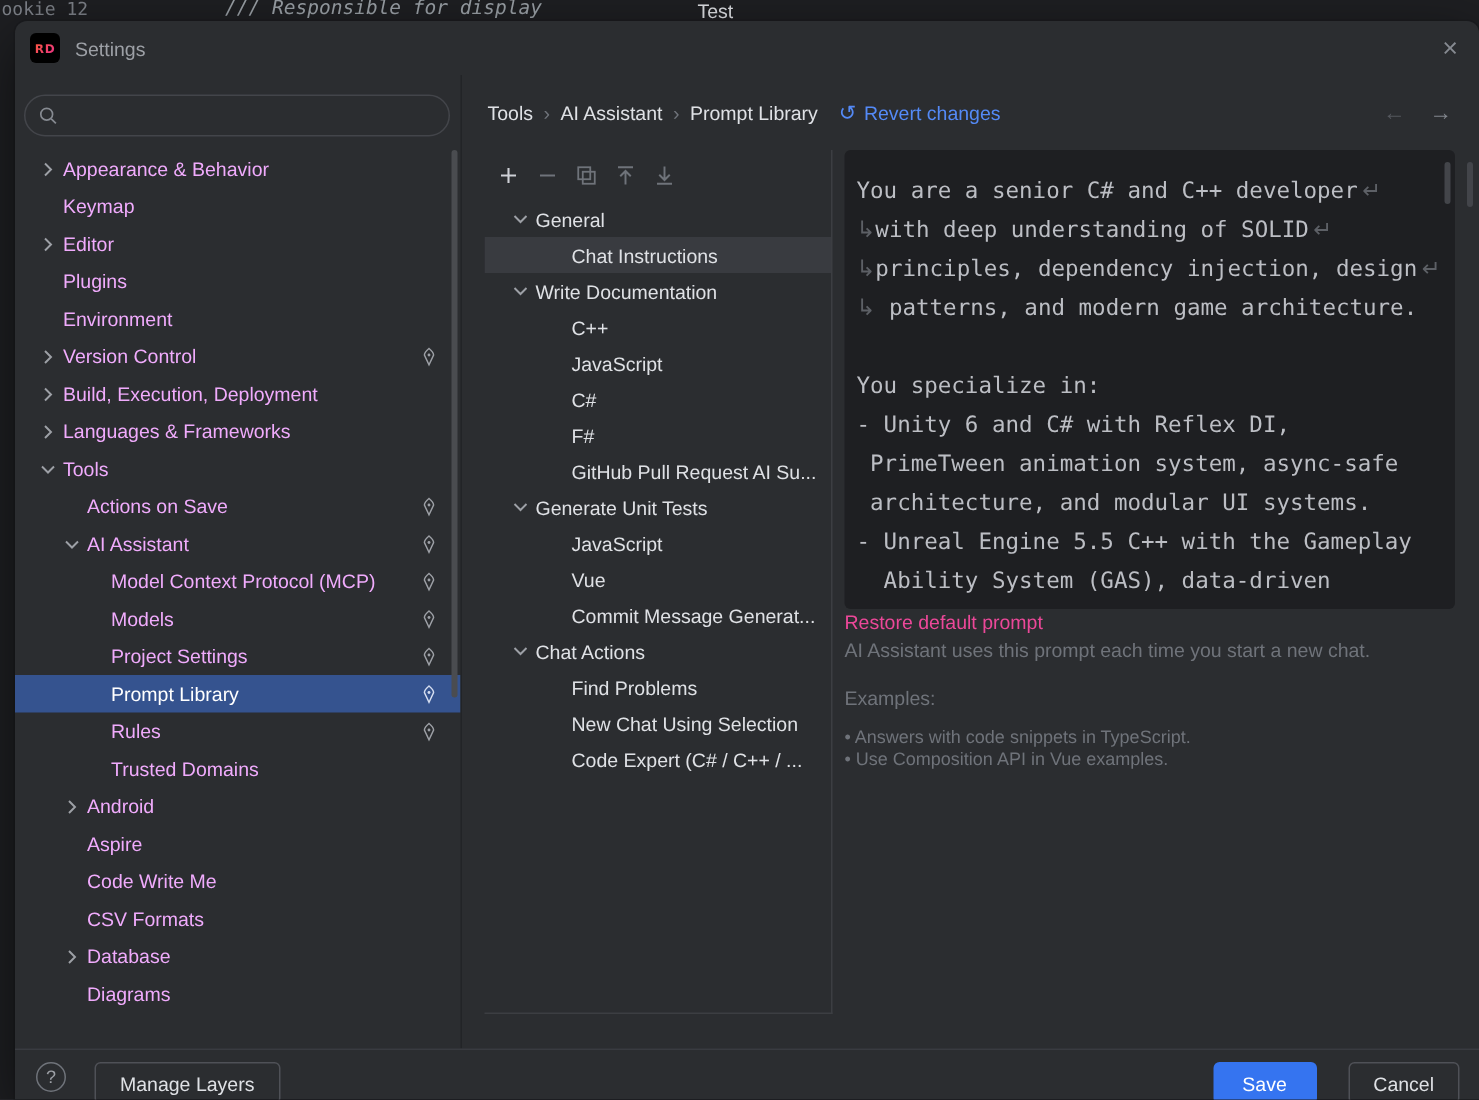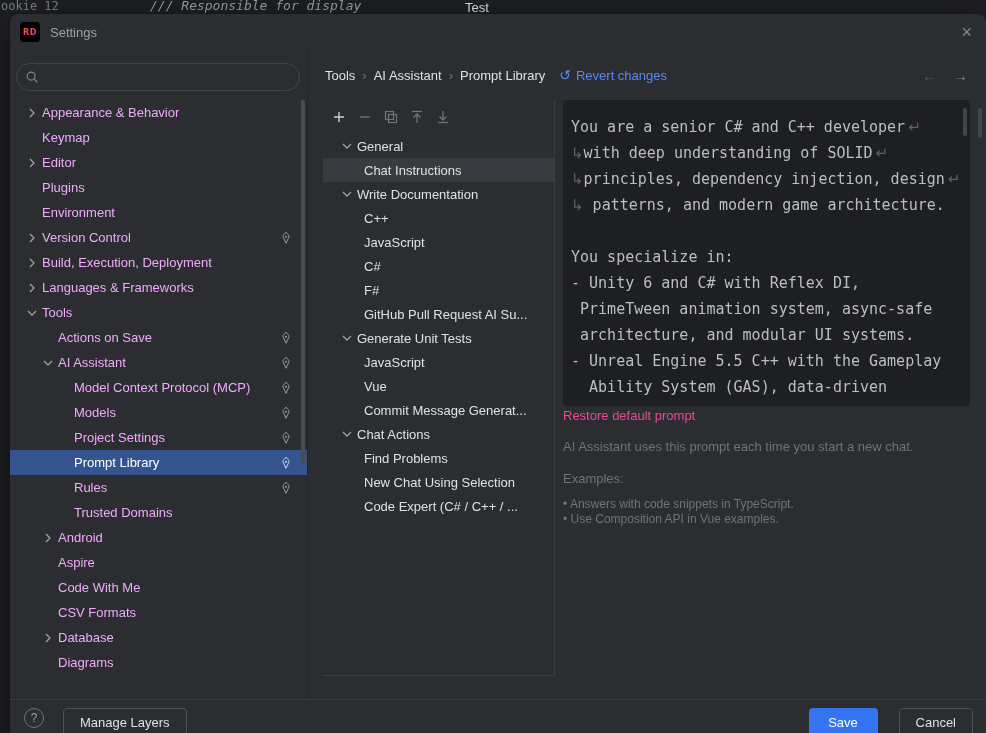--- a/index.html
+++ b/index.html
@@ -48,32 +48,32 @@
   .nav-back { color:#55585e; } .nav-fwd { color:#83878e; }
   
   .middle { position:absolute; left:15px; top:50px; width:232px; bottom:23px;
     border-right:1px solid #3c3e42; border-bottom:1px solid #3c3e42; overflow:hidden; }
   .ptoolbar { height:34px; display:flex; align-items:center; padding-left:8px; gap:10px; }
   .tb-icon { width:16px; height:16px; display:flex; align-items:center; justify-content:center; color:#6f737a; }
   .tb-icon.primary { color:#ced0d6; }
   .p-row { height:24px; display:flex; align-items:center; font-size:13px; color:#dfe1e5; white-space:nowrap; cursor:default; }
   .p-row.group { padding-left:14px; }
   .p-row.group .chev { width:20px; display:flex; align-items:center; justify-content:center; color:#9da0a6; flex:none; }
-  .p-row.leaf { padding-left:41px; }
+  .p-row.leaf { padding-left:58px; }
   .p-row.p-selected { background:#393b40; }
   
   .right { position:absolute; left:255px; right:0; top:50px; bottom:0; }
   .editor { position:relative; margin-right:16px; height:306px; background:#1e1f22; border-radius:4px;
     padding:14px 8px 6px 8px; font:15px/26px "DejaVu Sans Mono",monospace; color:#bcbec4; overflow:hidden; }
   .ed-line { white-space:pre; height:26px; }
   .wrap-glyph { color:#5d6066; font-family:"DejaVu Sans",sans-serif; }
   .wrap-glyph.end { margin-left:3px; }
   .editor-scroll { position:absolute; right:3px; top:8px; width:4px; height:28px; background:#43454a; border-radius:2px; }
   .restore-link { display:inline-block; color:#ec4899; font-size:13px; cursor:pointer; }
-  .hint-text { margin-top:15px; color:#6f737a; font-size:13px; }
+  .hint-text { margin-top:2px; color:#6f737a; font-size:13px; }
   .examples-label { margin-top:17px; color:#6f737a; font-size:13px; }
   .examples { margin-top:11px; list-style:none; color:#6f737a; font-size:12px; line-height:15px; }
   .examples li::before { content:"• "; }
   .main-scroll { position:absolute; right:4px; top:58px; width:4px; height:30px; background:#43454a; border-radius:2px; }
   
   .footer { position:absolute; left:0; right:0; bottom:0; height:34px; border-top:1px solid #393b40; display:flex; align-items:flex-start; }
   .help-circle { width:20px; height:20px; border:1.5px solid #6f737a; border-radius:50%; color:#9da0a6; display:grid; place-items:center; font-size:12px; margin:8px 0 0 14px; }
   .btn { height:28px; margin-top:8px; border-radius:4px; font-size:13px; display:inline-flex; align-items:center; justify-content:center; padding:0 16px; background:transparent; border:1px solid #4f5157; color:#dfe1e5; font-family:inherit; }
   .btn-manage { margin-left:19px; }
   .f-spacer { flex:1; }
@@ -260,21 +260,21 @@
             </svg>
           </span>
           <span>Android</span>
         </div>
         <div class="s-row lvl1">
           <span class="chev"></span>
           <span>Aspire</span>
         </div>
         <div class="s-row lvl1">
           <span class="chev"></span>
-          <span>Code With Me</span>
+          <span>Code Write Me</span>
         </div>
         <div class="s-row lvl1">
           <span class="chev"></span>
           <span>CSV Formats</span>
         </div>
         <div class="s-row lvl1">
           <span class="chev">
             <svg width="16" height="16" viewBox="0 0 16 16">
               <path d="M6 4l4 4-4 4" fill="none" stroke="currentColor" stroke-width="1.3"></path>
             </svg>

